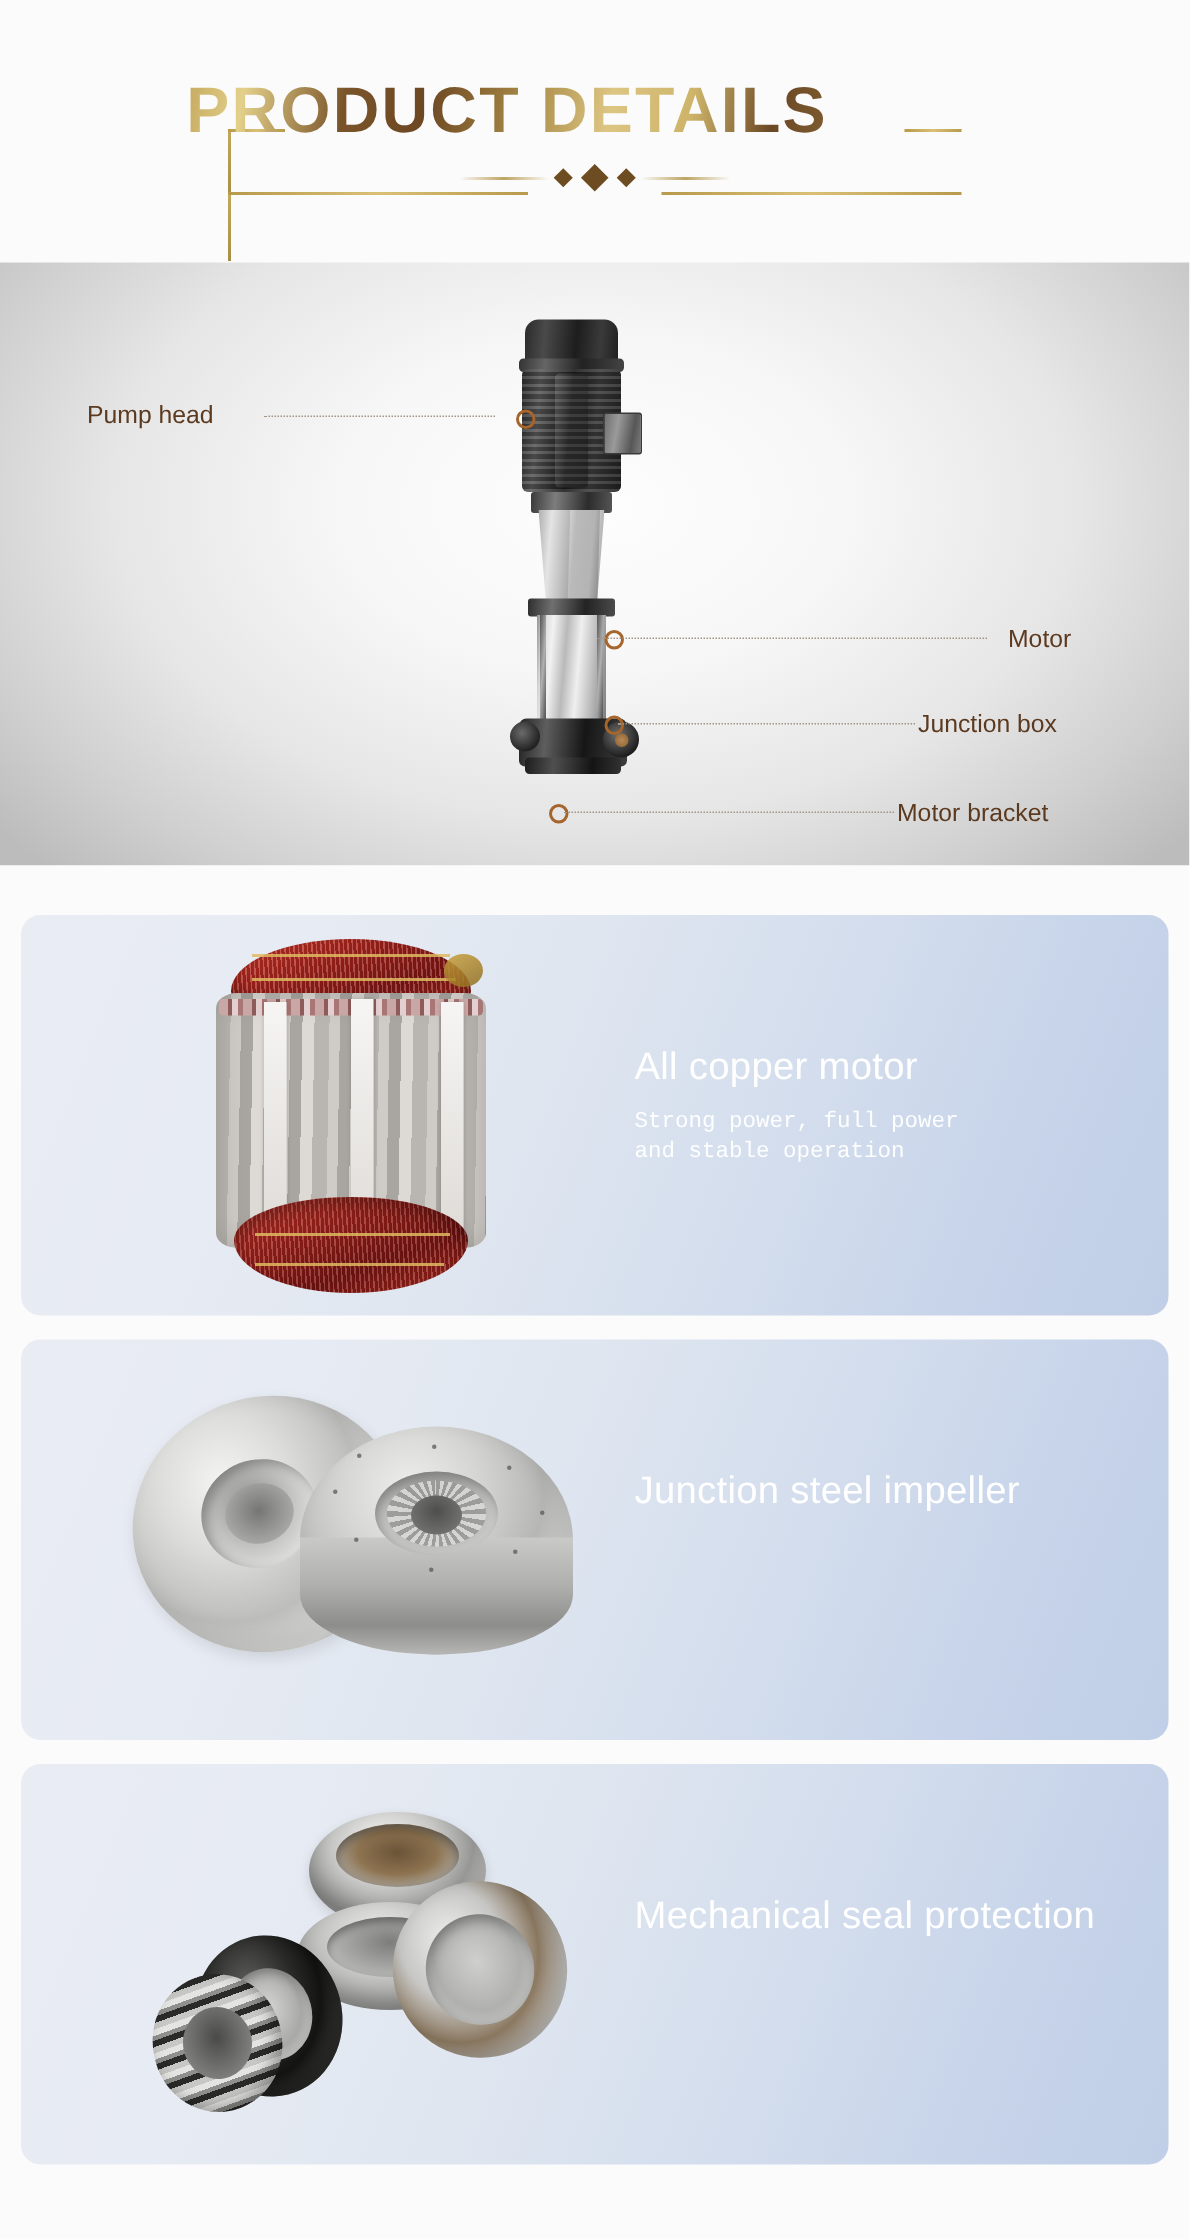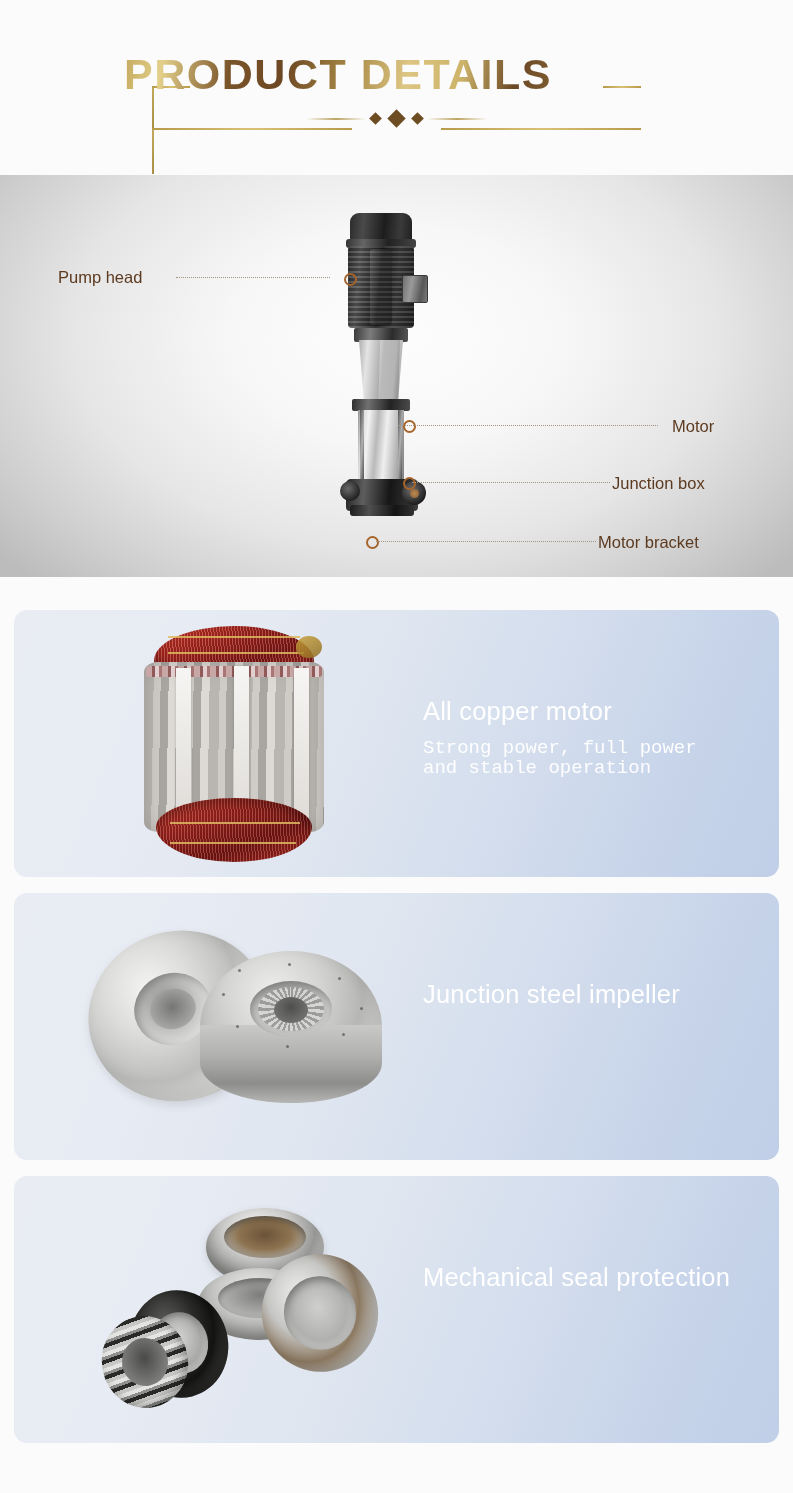--- a/index.html
+++ b/index.html
@@ -256,21 +256,21 @@
     font-size: 25.5px;
     font-weight: normal;
     line-height: 31px;
     letter-spacing: 0.2px;
     white-space: nowrap;
   }
   .card-desc {
     margin-top: 11px;
     color: #ffffff;
     font-family: "Liberation Mono", "DejaVu Sans Mono", monospace;
-    font-size: 19px;
+    font-size: 15px;
     line-height: 20px;
     opacity: 0.97;
     white-space: pre-line;
   }
 
   
   .art1 { position: absolute; left: 96px; top: 12px; width: 250px; height: 248px; }
   .st-wind-top {
     position: absolute; left: 44px; top: 4px; width: 160px; height: 58px;
     border-radius: 50%/60% 60% 40% 40%;

